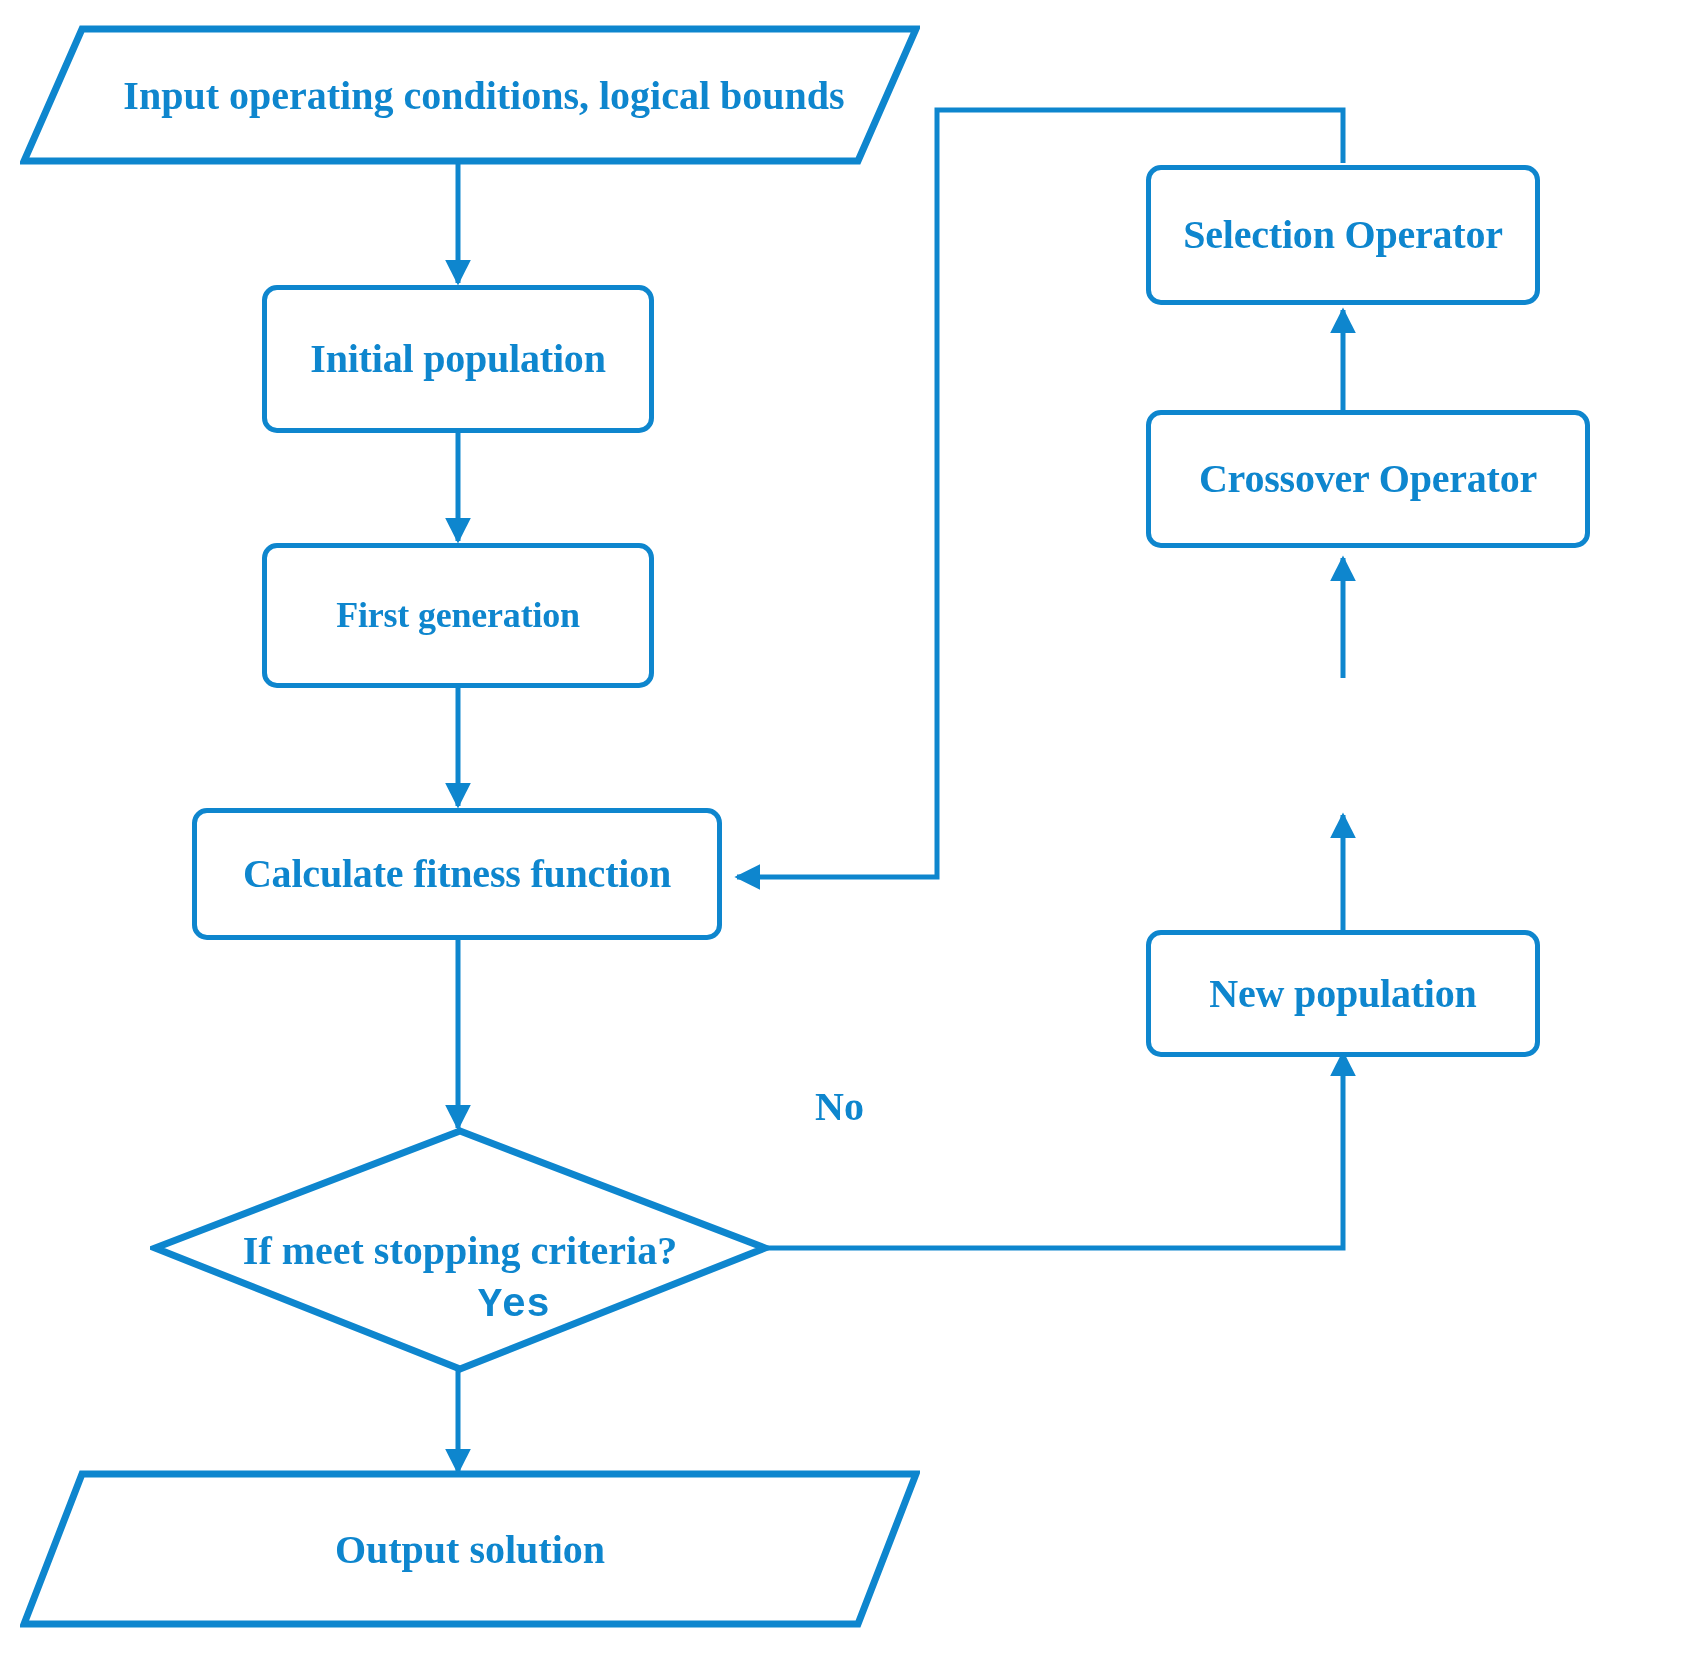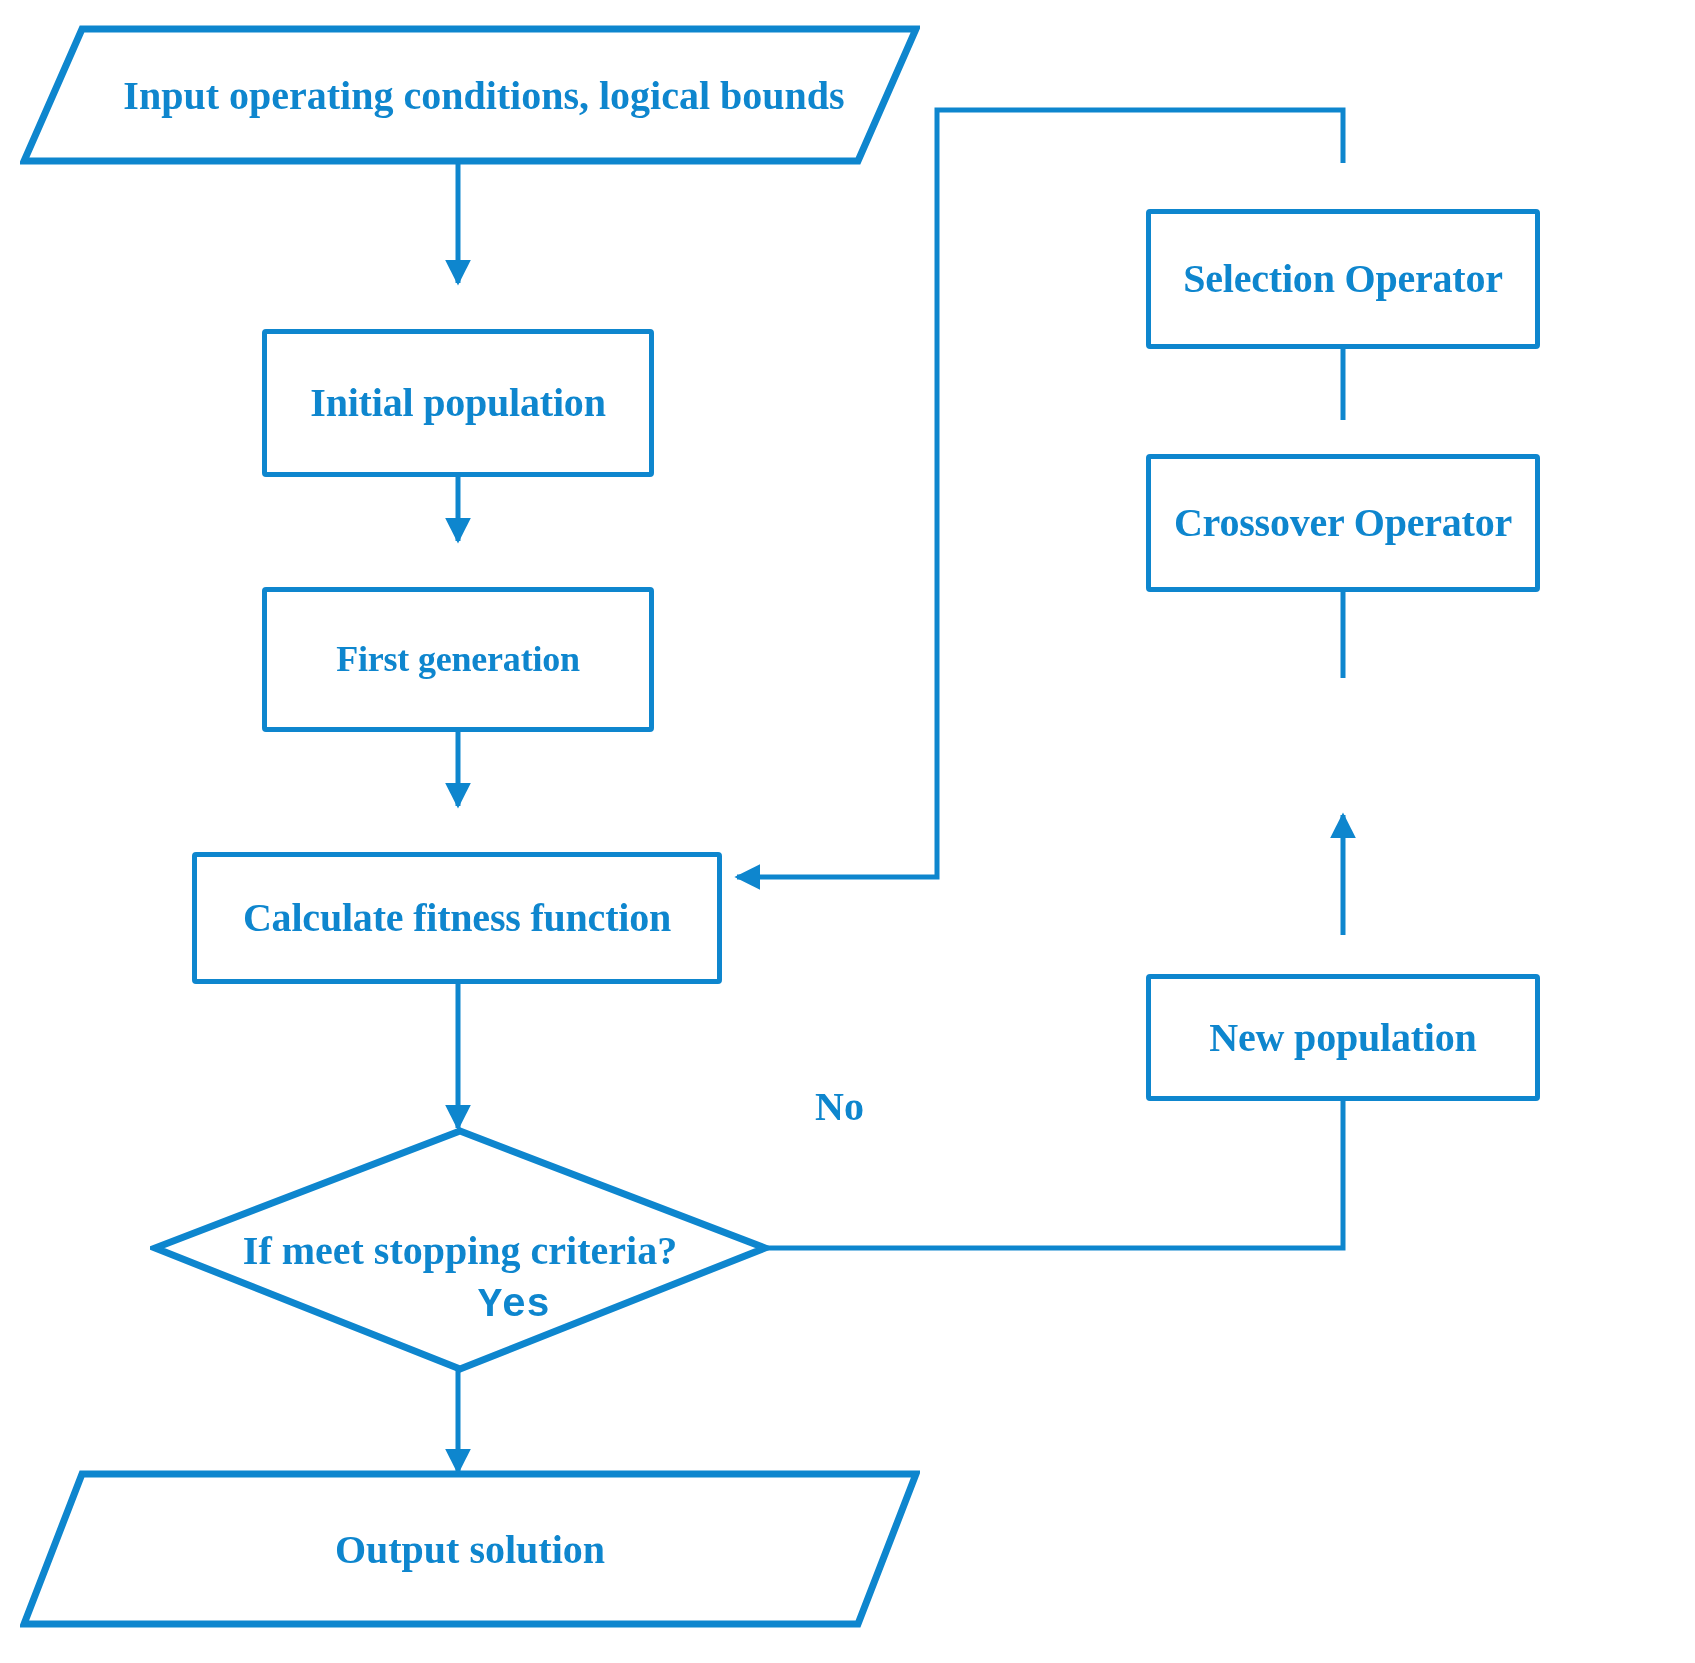--- a/index.html
+++ b/index.html
@@ -33,23 +33,22 @@
     align-items: center;
     justify-content: center;
     color: #0E86CE;
     font-weight: bold;
     text-align: center;
     line-height: 1.05;
     letter-spacing: -0.2px;
   }
   .node-proc {
     border: 5px solid #0E86CE;
-    border-radius: 4px;
+    border-radius: 15px;
     background: #ffffff;
-    margin-top: 44px;
   }
   .para-wrap {
     position: absolute;
   }
   .para-label {
     position: absolute;
     left: 0; top: 0;
     width: 100%; height: 100%;
     display: flex;
     align-items: center;
@@ -139,21 +138,21 @@
       <polygon points="62,4 896,4 838,154 4,154" fill="#ffffff" stroke="#0E86CE" stroke-width="7"></polygon>
     </svg>
     <span class="para-label" style="font-size:40px;">Output solution</span>
   </div>
 
   <div class="node node-proc" style="left:1146px; top:930px; width:394px; height:127px; font-size:40px;">
     <span>New population</span>
   </div>
 
 
-  <div class="node node-proc" style="left:1146px; top:410px; width:394px; height:138px; font-size:40px;">
+  <div class="node node-proc" style="left:1146px; top:410px; width:444px; height:138px; font-size:40px;">
     <span>Crossover Operator</span>
   </div>
 
   <div class="node node-proc" style="left:1146px; top:165px; width:394px; height:140px; font-size:40px;">
     <span>Selection Operator</span>
   </div>
 
   <div class="edge-label" style="left:815px; top:1083px; font-size:40px;">No</div>
 
   <div class="edge-label" style="left:478px; top:1283px; font-size:40px;font-family:Liberation Mono, monospace;">Yes</div>

